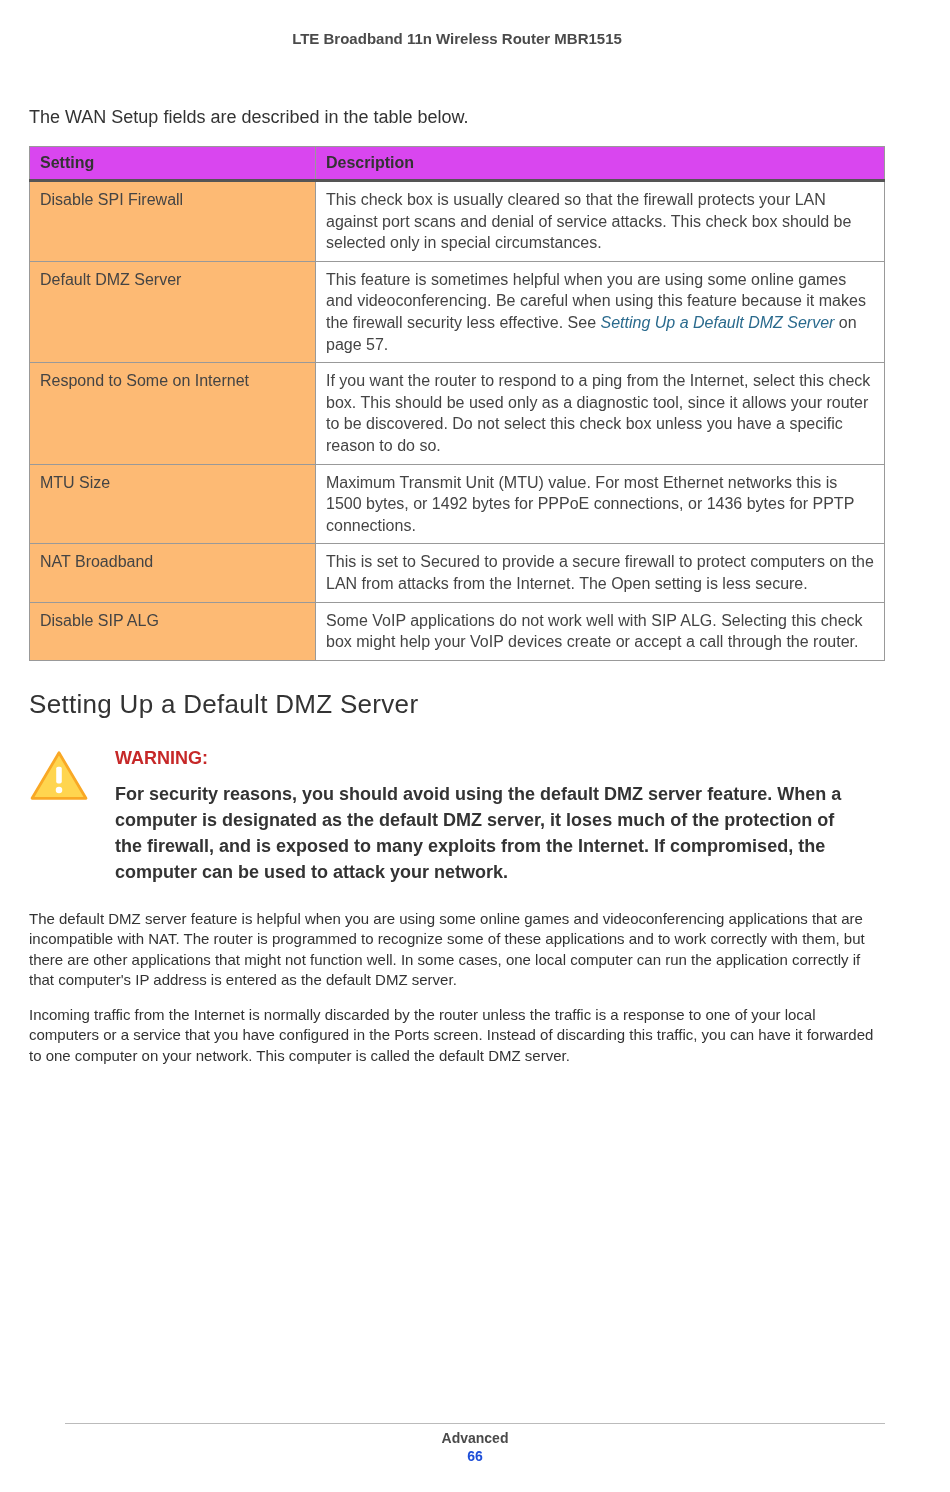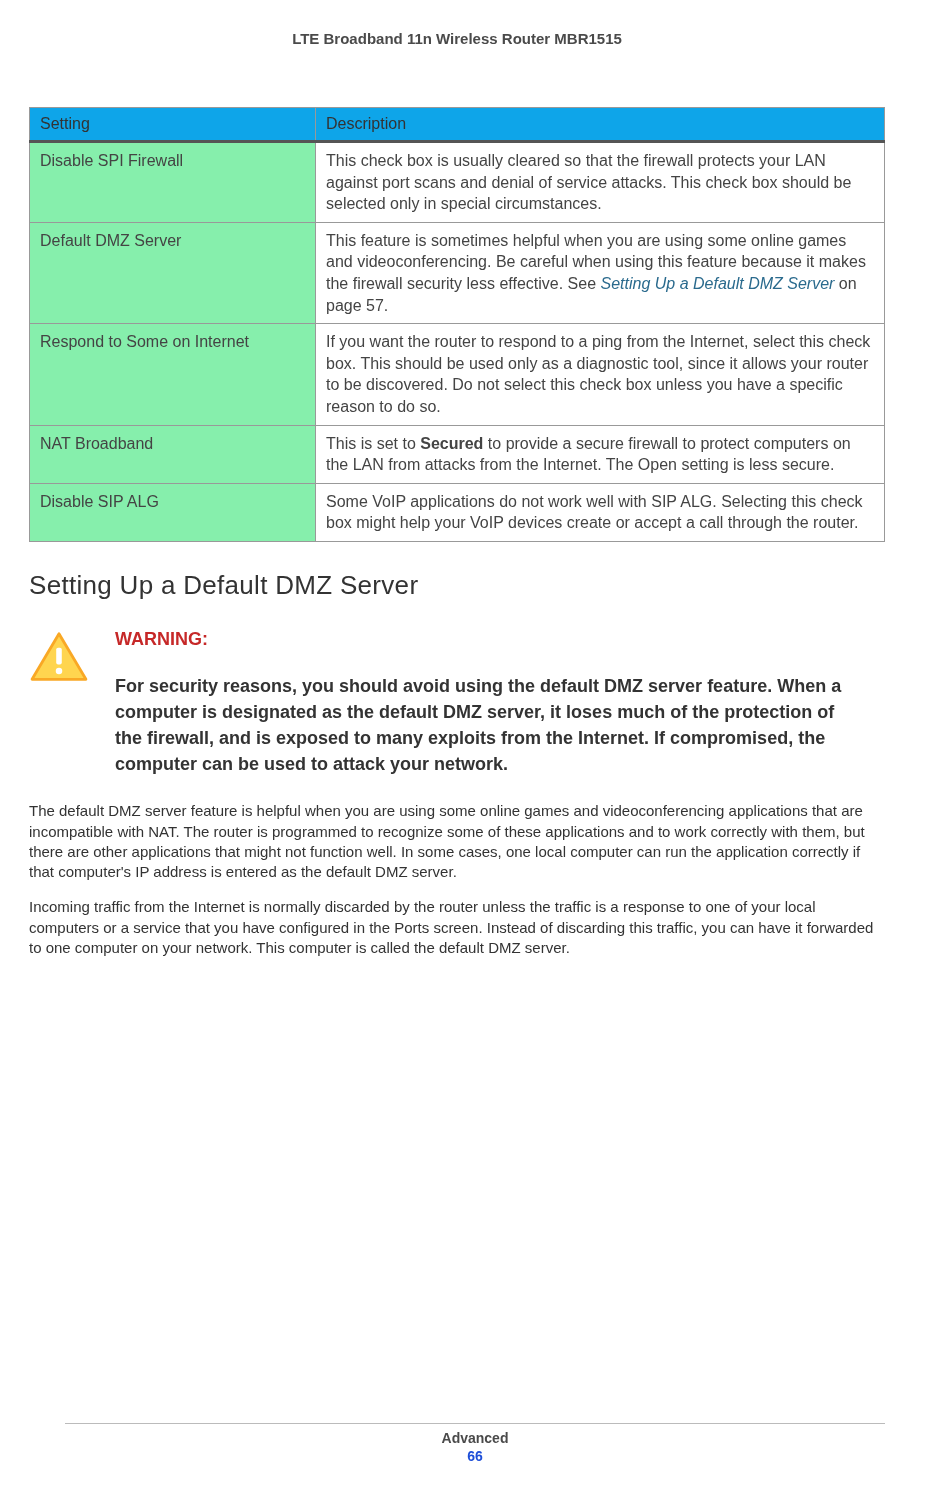--- a/index.html
+++ b/index.html
@@ -35,32 +35,32 @@
     }
     table.settings-table th,
     table.settings-table td {
       border: 1px solid #999;
       text-align: left;
       vertical-align: top;
       font-size: 16px;
       padding: 7px 10px;
     }
     table.settings-table th {
-      background: #0ea5e9;
-      font-weight: normal;
+      background: #d946ef;
+      font-weight: bold;
       color: #333;
       border-bottom: 3px solid #555;
     }
     table.settings-table td {
       color: #444;
       line-height: 1.35;
     }
     table.settings-table td.col1 {
       width: 265px;
-      background: #86efac;
+      background: #fdba74;
     }
     .link {
       color: #2a6a8d;
       font-style: italic;
     }
     h2.section-heading {
       font-family: Arial, Helvetica, sans-serif;
       font-weight: normal;
       font-size: 26px;
       color: #333;
@@ -79,21 +79,21 @@
       margin-right: 26px;
       margin-top: 2px;
     }
     .warning-text-container {
       flex: 1;
     }
     .warning-label {
       color: #c62828;
       font-weight: bold;
       font-size: 18px;
-      margin-bottom: 23px;
+      margin-bottom: 12px;
     }
     .warning-body {
       font-weight: bold;
       font-size: 18px;
       line-height: 1.45;
       color: #333;
       padding-right: 40px;
     }
     .body-para {
       font-size: 15px;
@@ -118,50 +118,55 @@
       font-weight: bold;
       color: #4a4a4a;
     }
     .footer-page {
       font-size: 14px;
       font-weight: bold;
       color: #1d4ed8;
       margin-top: 2px;
     }
     .bold {
-      font-weight: bold;
+      font-weight: normal;
       margin-top: 20px;
     }
   </style>
 </head>
 <body>
 
 <div class="page">
   <div class="header-title">LTE Broadband 11n Wireless Router MBR1515</div>
 
+  <p class="intro">The WAN Setup fields are described in the table below.</p>
 
   <table class="settings-table">
     <thead>
       <tr>
         <th>Setting</th>
         <th>Description</th>
       </tr>
     </thead>
     <tbody>
       <tr>
         <td class="col1">Disable SPI Firewall</td>
         <td>This check box is usually cleared so that the firewall protects your LAN against port scans and denial of service attacks. This check box should be selected only in special circumstances.</td>
       </tr>
       <tr>
         <td class="col1">Default DMZ Server</td>
         <td><span>This feature is sometimes helpful when you are using some online games and videoconferencing. Be careful when using this feature because it makes the firewall security less effective. See </span><span class="link">Setting Up a Default DMZ Server</span><span> on page 57.</span></td>
       </tr>
       <tr>
         <td class="col1">Respond to Some on Internet</td>
         <td>If you want the router to respond to a ping from the Internet, select this check box. This should be used only as a diagnostic tool, since it allows your router to be discovered. Do not select this check box unless you have a specific reason to do so.</td>
+      </tr>
+      <tr>
+        <td class="col1">MTU Size</td>
+        <td>Maximum Transmit Unit (MTU) value. For most Ethernet networks this is 1500 bytes, or 1492 bytes for PPPoE connections, or 1436 bytes for PPTP connections.</td>
       </tr>
       <tr>
         <td class="col1">NAT Broadband</td>
         <td><span>This is set to </span><span class="bold">Secured</span><span> to provide a secure firewall to protect computers on the LAN from attacks from the Internet. The Open setting is less secure.</span></td>
       </tr>
       <tr>
         <td class="col1">Disable SIP ALG</td>
         <td>Some VoIP applications do not work well with SIP ALG. Selecting this check box might help your VoIP devices create or accept a call through the router.</td>
       </tr>
     </tbody>

